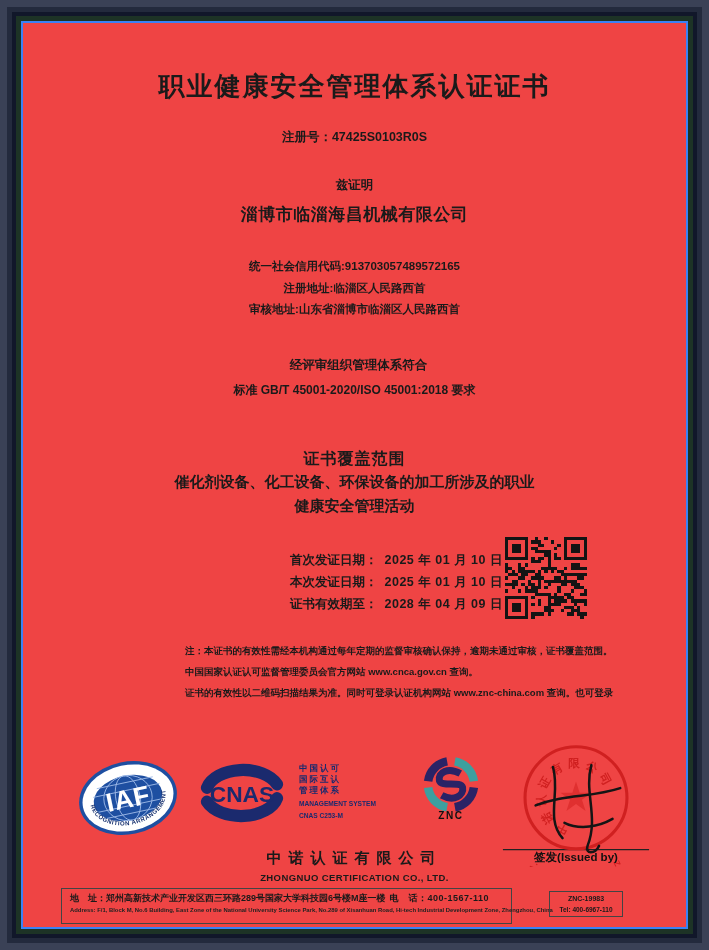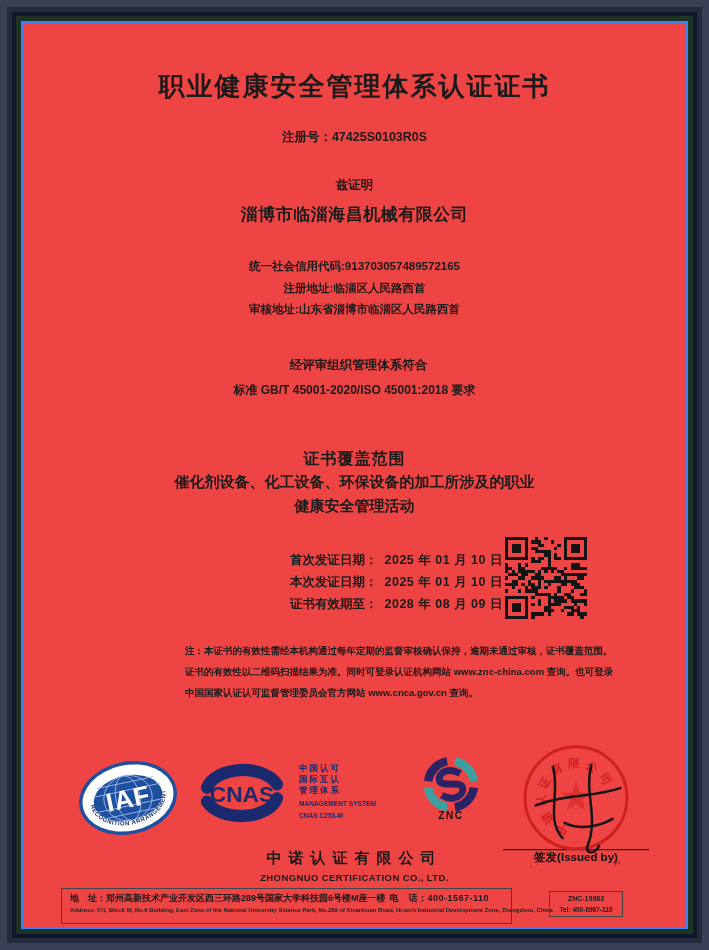--- a/index.html
+++ b/index.html
@@ -68,21 +68,21 @@
     <div class="cline l-conform">经评审组织管理体系符合</div>
     <div class="cline l-standard">标准 GB/T 45001-2020/ISO 45001:2018 要求</div>
 
     <div class="cline l-scopetitle">证书覆盖范围</div>
     <div class="cline l-scope1">催化剂设备、化工设备、环保设备的加工所涉及的职业</div>
     <div class="cline l-scope2">健康安全管理活动</div>
 
     <div class="dates">
       <div class="date-row"><span>首次发证日期：</span><span>2025 年 01 月 10 日</span></div>
       <div class="date-row"><span>本次发证日期：</span><span>2025 年 01 月 10 日</span></div>
-      <div class="date-row"><span>证书有效期至：</span><span>2028 年 08 月 09 日</span></div>
+      <div class="date-row"><span>证书有效期至：</span><span>2028 年 04 月 09 日</span></div>
     </div>
 
     <div class="qr"><svg id="qrsvg" viewBox="0 0 25 25" xmlns="http://www.w3.org/2000/svg">
           <g fill="#141414">
             <rect x="0" y="0" width="1" height="1"></rect>
             <rect x="1" y="0" width="1" height="1"></rect>
             <rect x="2" y="0" width="1" height="1"></rect>
             <rect x="3" y="0" width="1" height="1"></rect>
             <rect x="4" y="0" width="1" height="1"></rect>
             <rect x="5" y="0" width="1" height="1"></rect>
@@ -377,22 +377,22 @@
             <rect x="4" y="24" width="1" height="1"></rect>
             <rect x="5" y="24" width="1" height="1"></rect>
             <rect x="6" y="24" width="1" height="1"></rect>
             <rect x="8" y="24" width="1" height="1"></rect>
             <rect x="23" y="24" width="1" height="1"></rect>
           </g>
         </svg></div>
 
     <div class="note">
       <div>注：本证书的有效性需经本机构通过每年定期的监督审核确认保持，逾期未通过审核，证书覆盖范围。</div>
+      <div>中国国家认证认可监督管理委员会官方网站 www.cnca.gov.cn 查询。</div>
       <div>证书的有效性以二维码扫描结果为准。同时可登录认证机构网站 www.znc-china.com 查询。也可登录</div>
-      <div>中国国家认证认可监督管理委员会官方网站 www.cnca.gov.cn 查询。</div>
     </div>
 
     <svg class="logo-iaf" viewBox="0 0 120 90" xmlns="http://www.w3.org/2000/svg">
       <g transform="rotate(-12 60 45)">
         <ellipse cx="60" cy="45" rx="57" ry="42" fill="#1e4fa1"></ellipse>
         <ellipse cx="60" cy="45" rx="53" ry="38" fill="#ffffff"></ellipse>
         <ellipse cx="60" cy="45" rx="40" ry="26" fill="#1e4fa1"></ellipse>
         <g stroke="#9db9e6" stroke-width="1" fill="none">
           <ellipse cx="60" cy="45" rx="14" ry="26"></ellipse>
           <ellipse cx="60" cy="45" rx="28" ry="26"></ellipse>

